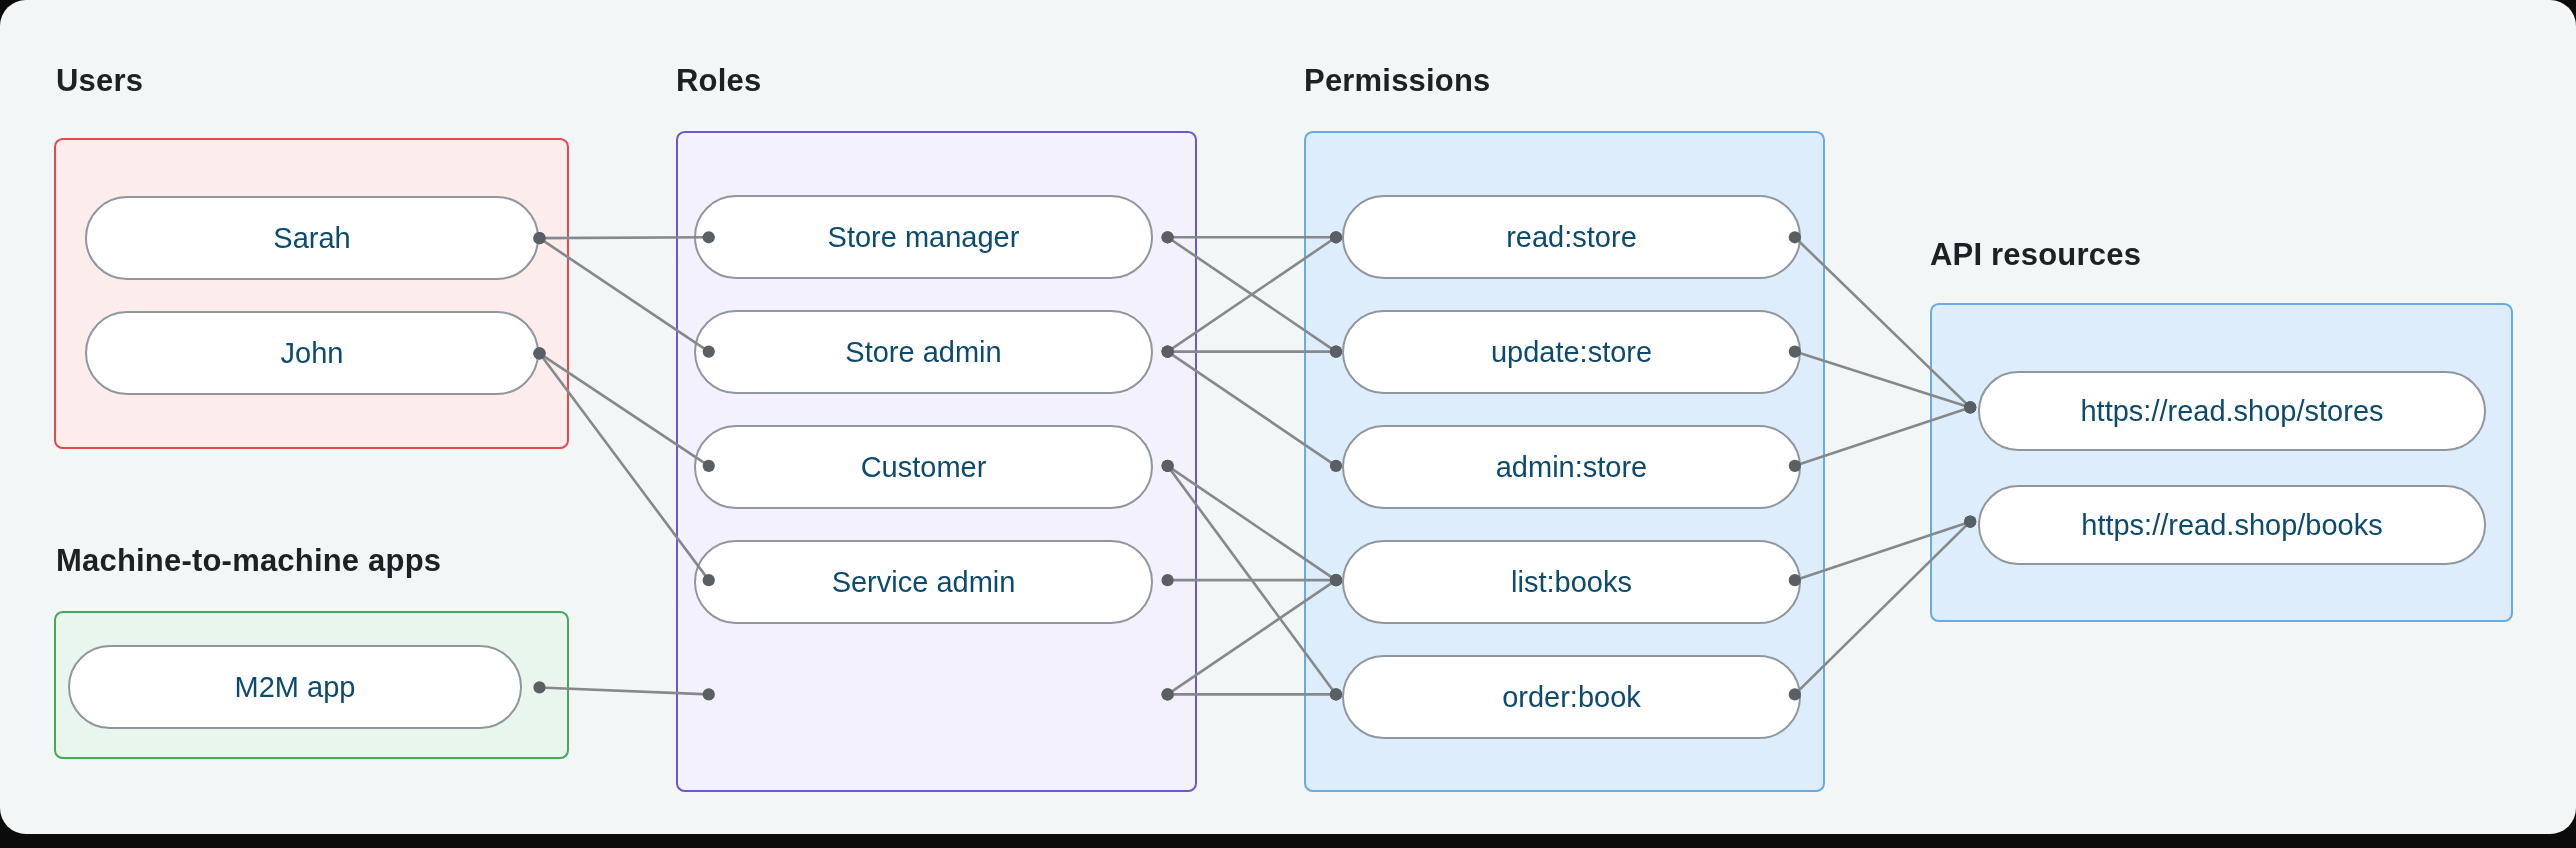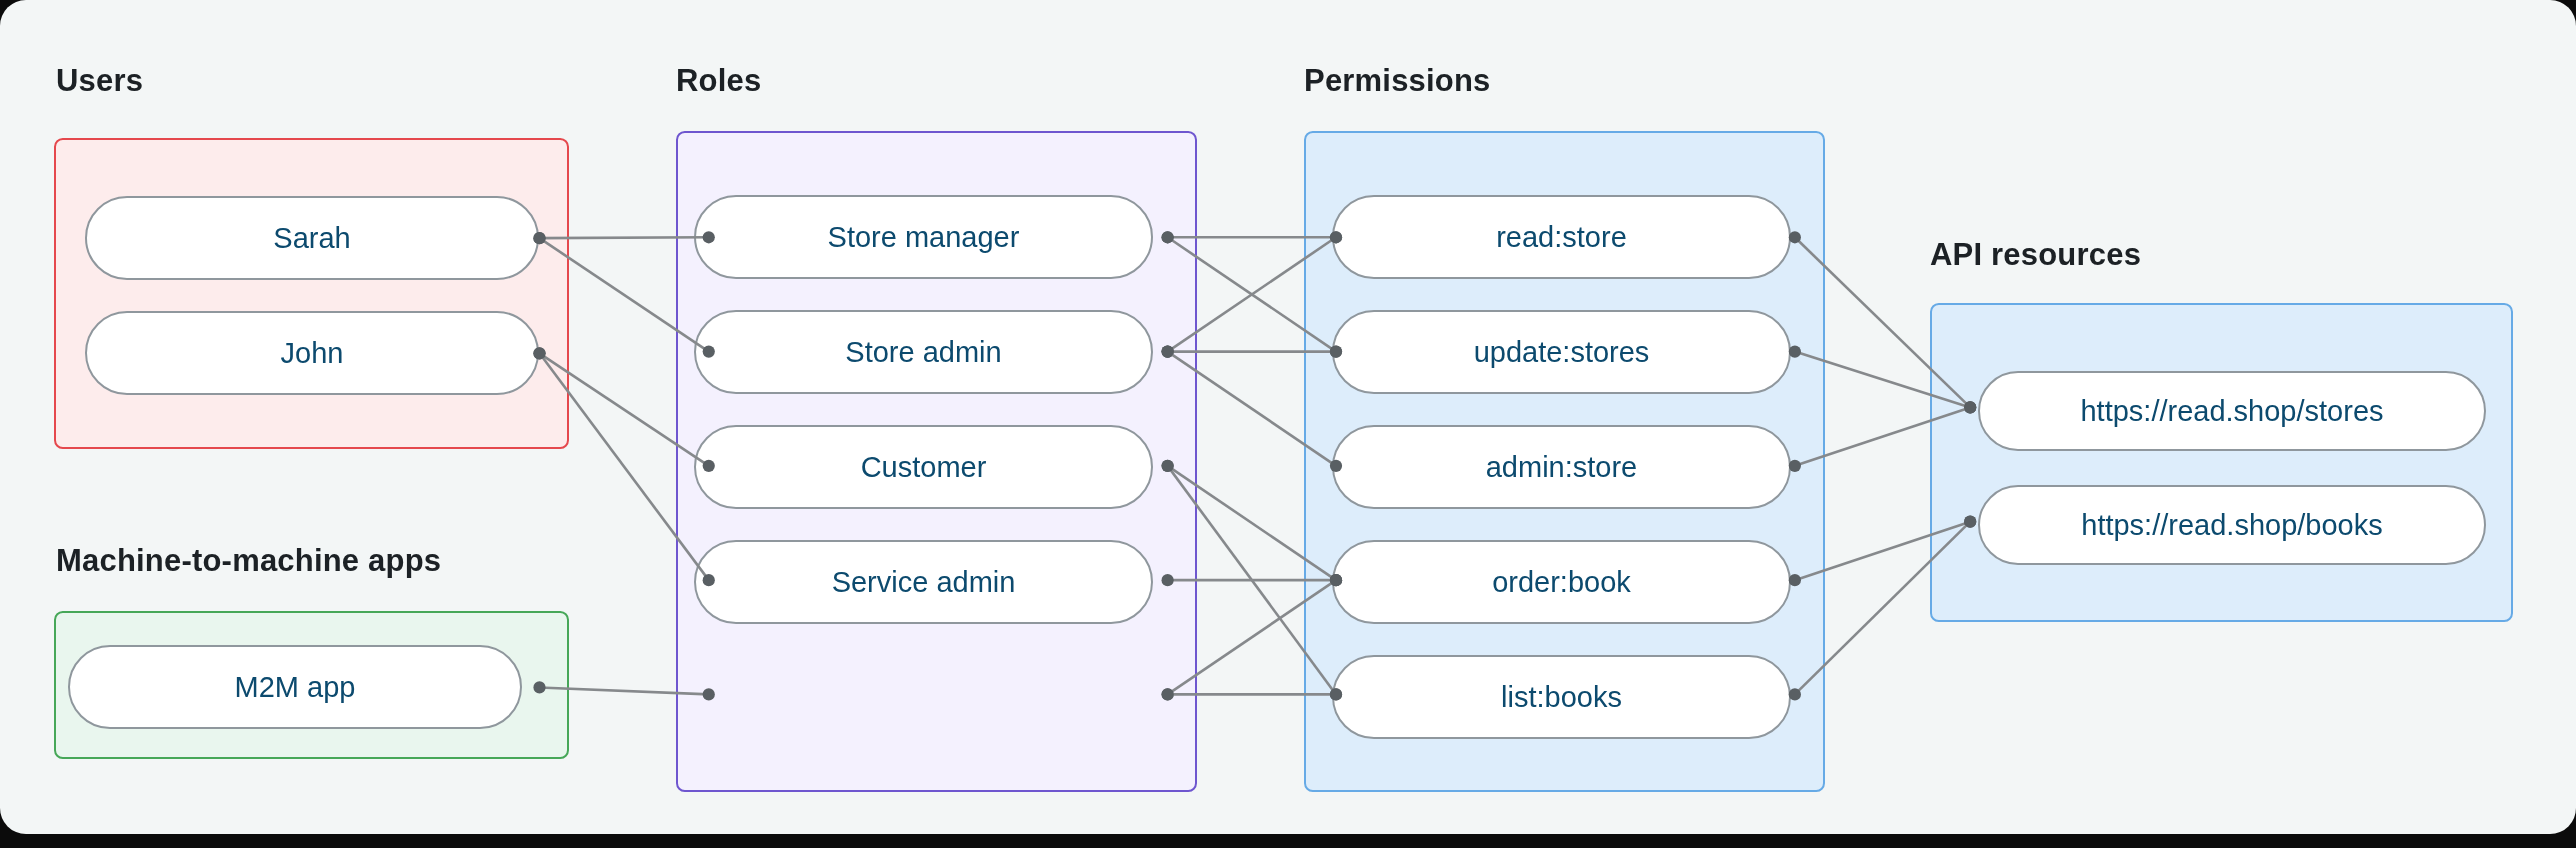--- a/index.html
+++ b/index.html
@@ -51,21 +51,21 @@
   
   #m2m-label { left: 56px; top: 543px; }
   #m2m-box { left: 54px; top: 611px; width: 515px; height: 148px; padding: 32px 32px 32px 29px; }
   #m2m-box .pill { height: 84px; width: 454px; }
   
   #roles-label { left: 676px; top: 63px; }
   #roles-box { left: 676px; top: 131px; width: 521px; height: 661px; padding: 62px 32px 58px 16px; gap: 31px; }
   #roles-box .pill { height: 84px; width: 459px; }
   
   #permissions-label { left: 1304px; top: 63px; }
-  #permissions-box { left: 1304px; top: 131px; width: 521px; height: 661px; padding: 62px 32px 58px 26px; gap: 31px; }
+  #permissions-box { left: 1304px; top: 131px; width: 521px; height: 661px; padding: 62px 32px 58px 36px; gap: 31px; }
   #permissions-box .pill { height: 84px; width: 459px; }
   
   #api-label { left: 1930px; top: 237px; }
   #api-box { left: 1930px; top: 303px; width: 583px; height: 319px; padding: 66px 38px 58px 46px; gap: 34px; }
   #api-box .pill { height: 80px; width: 508px; }
   #edges {
     position: absolute;
     left: 0; top: 0;
     width: 2576px; height: 834px;
     z-index: 5;
@@ -92,24 +92,24 @@
   <div class="group-box" id="roles-box" style="border-color: rgb(110, 86, 207); background: rgb(244, 241, 254);">
     <div class="pill">Store manager</div>
     <div class="pill">Store admin</div>
     <div class="pill">Customer</div>
     <div class="pill">Service admin</div>
   </div>
 
   <div class="group-label" id="permissions-label">Permissions</div>
   <div class="group-box" id="permissions-box" style="border-color: rgb(102, 170, 230); background: rgb(221, 237, 251);">
     <div class="pill">read:store</div>
-    <div class="pill">update:stores</div>
+    <div class="pill">update:store</div>
     <div class="pill">admin:store</div>
+    <div class="pill">list:books</div>
     <div class="pill">order:book</div>
-    <div class="pill">list:books</div>
   </div>
 
   <div class="group-label" id="api-label">API resources</div>
   <div class="group-box" id="api-box" style="border-color: rgb(102, 170, 230); background: rgb(221, 237, 251);">
     <div class="pill">https://read.shop/stores</div>
     <div class="pill">https://read.shop/books</div>
   </div>
 
   <svg id="edges" viewBox="0 0 2952 956">
       <line x1="618" y1="273" x2="812" y2="272" stroke="#86898c" stroke-width="3"></line>

